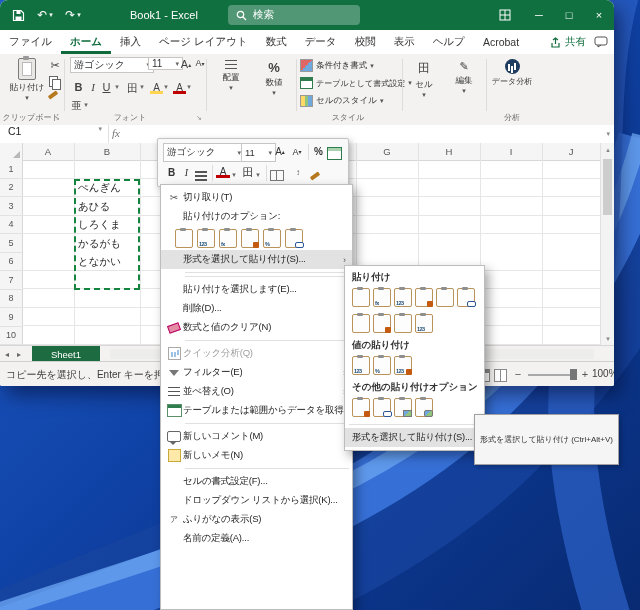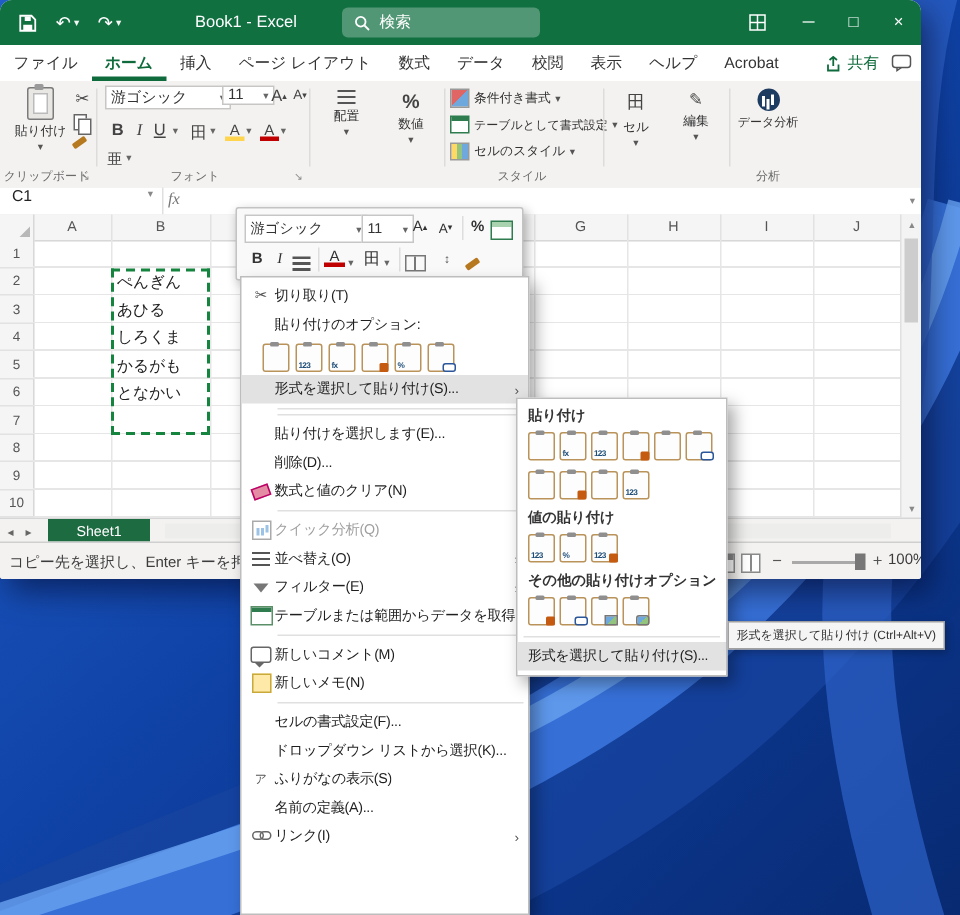--- a/index.html
+++ b/index.html
@@ -132,22 +132,22 @@
 
   
   #smenu{position:absolute;left:344px;top:265px;width:141px;z-index:7;background:#fff;border:1px solid #bdbdbd;
          box-shadow:4px 5px 10px rgba(0,0,0,.35);padding:3px 0;box-sizing:border-box}
   .smh{height:16px;display:flex;align-items:center;padding-left:7px;font-size:9.5px;font-weight:bold;color:#333}
   .smrow{display:flex;gap:3px;padding:3px 0 4px 7px}
   .smsep{height:1px;background:#e0e0e0;margin:3px 4px}
   .smcmd{height:19px;display:flex;align-items:center;padding-left:7px;background:#e2e2e2;font-size:9.3px;white-space:nowrap;overflow:hidden;letter-spacing:-.2px}
 
   
-  #tip{position:absolute;left:485px;top:414px;height:17px;z-index:8;background:#f5f5f5;border:1px solid #a0a0a0;
-       display:flex;align-items:center;padding:0 5px;font-size:8px;color:#333;white-space:nowrap;box-shadow:2px 2px 5px rgba(0,0,0,.25)}
+  #tip{position:absolute;left:474px;top:414px;height:17px;z-index:8;background:#f5f5f5;border:1px solid #a0a0a0;
+       display:flex;align-items:center;padding:16px 5px;font-size:8px;color:#333;white-space:nowrap;box-shadow:2px 2px 5px rgba(0,0,0,.25)}
 </style>
 </head>
 <body>
 
 <svg id="wall" width="640" height="610" viewBox="0 0 640 610">
   <defs>
     <linearGradient id="bg" x1="0" y1="0" x2="1" y2="1">
       <stop offset="0" stop-color="#2261cf"></stop>
         <stop offset=".5" stop-color="#0f41a4"></stop>
         <stop offset="1" stop-color="#082a72"></stop>
@@ -493,34 +493,34 @@
   </div>
   <div class="msep"></div>
   <div class="mi dis">
     <span class="mic">
         <span class="qa"></span>
       </span>
     <span class="mil">クイック分析(Q)</span>
   </div>
   <div class="mi">
     <span class="mic">
+        <span class="funnel"></span>
+      </span>
+    <span class="mil">フィルター(E)</span>
+    <span class="sub">›</span>
+  </div>
+  <div class="mi">
+    <span class="mic">
         <span class="alns"></span>
       </span>
     <span class="mil">並べ替え(O)</span>
     <span class="sub">›</span>
   </div>
   <div class="mi">
     <span class="mic">
-        <span class="funnel"></span>
-      </span>
-    <span class="mil">フィルター(E)</span>
-    <span class="sub">›</span>
-  </div>
-  <div class="mi">
-    <span class="mic">
         <span class="tbl"></span>
       </span>
     <span class="mil">テーブルまたは範囲からデータを取得(G)...</span>
   </div>
   <div class="msep"></div>
   <div class="mi">
     <span class="mic">
         <span class="bubble"></span>
       </span>
     <span class="mil">新しいコメント(M)</span>
@@ -540,27 +540,20 @@
     <span class="mic"></span>
     <span class="mil">ドロップダウン リストから選択(K)...</span>
   </div>
   <div class="mi">
     <span class="mic" style="font-size:8px">ア</span>
     <span class="mil">ふりがなの表示(S)</span>
   </div>
   <div class="mi">
     <span class="mic"></span>
     <span class="mil">名前の定義(A)...</span>
-  </div>
-  <div class="mi">
-    <span class="mic">
-        <span class="chain"></span>
-      </span>
-    <span class="mil">リンク(I)</span>
-    <span class="sub">›</span>
   </div>
 </div>
 
 <div id="smenu">
   <div class="smh">貼り付け</div>
   <div class="smrow">
     <span class="clip"></span>
     <span class="clip">
         <span class="cm">fx</span>
       </span>

